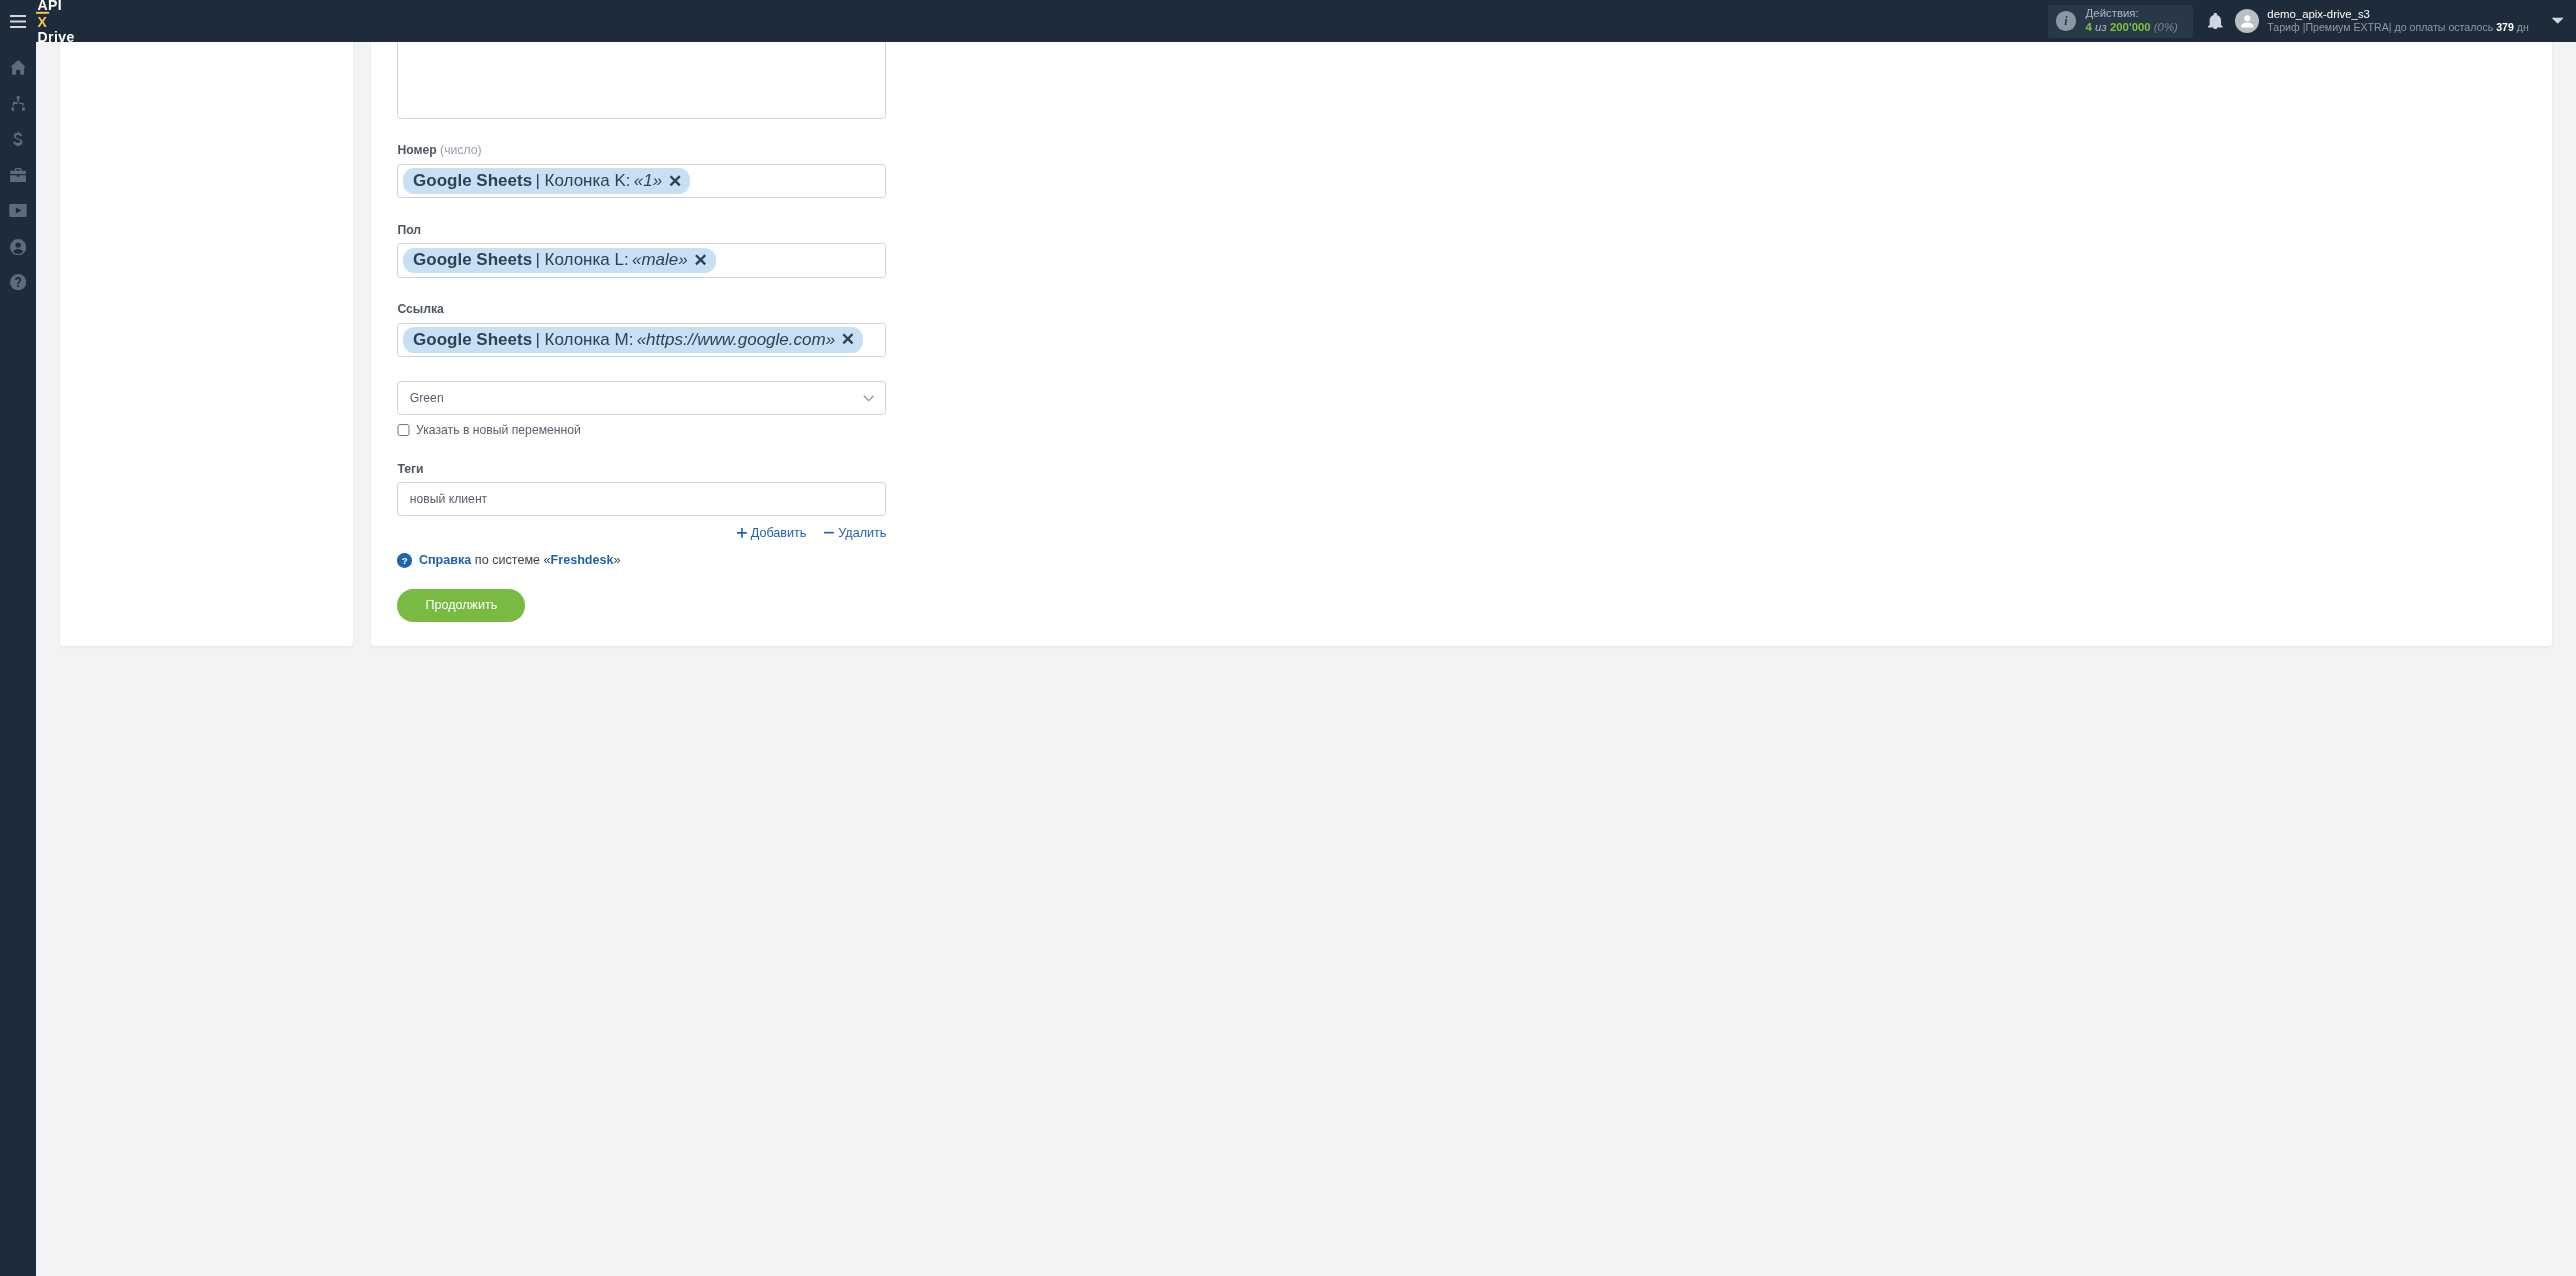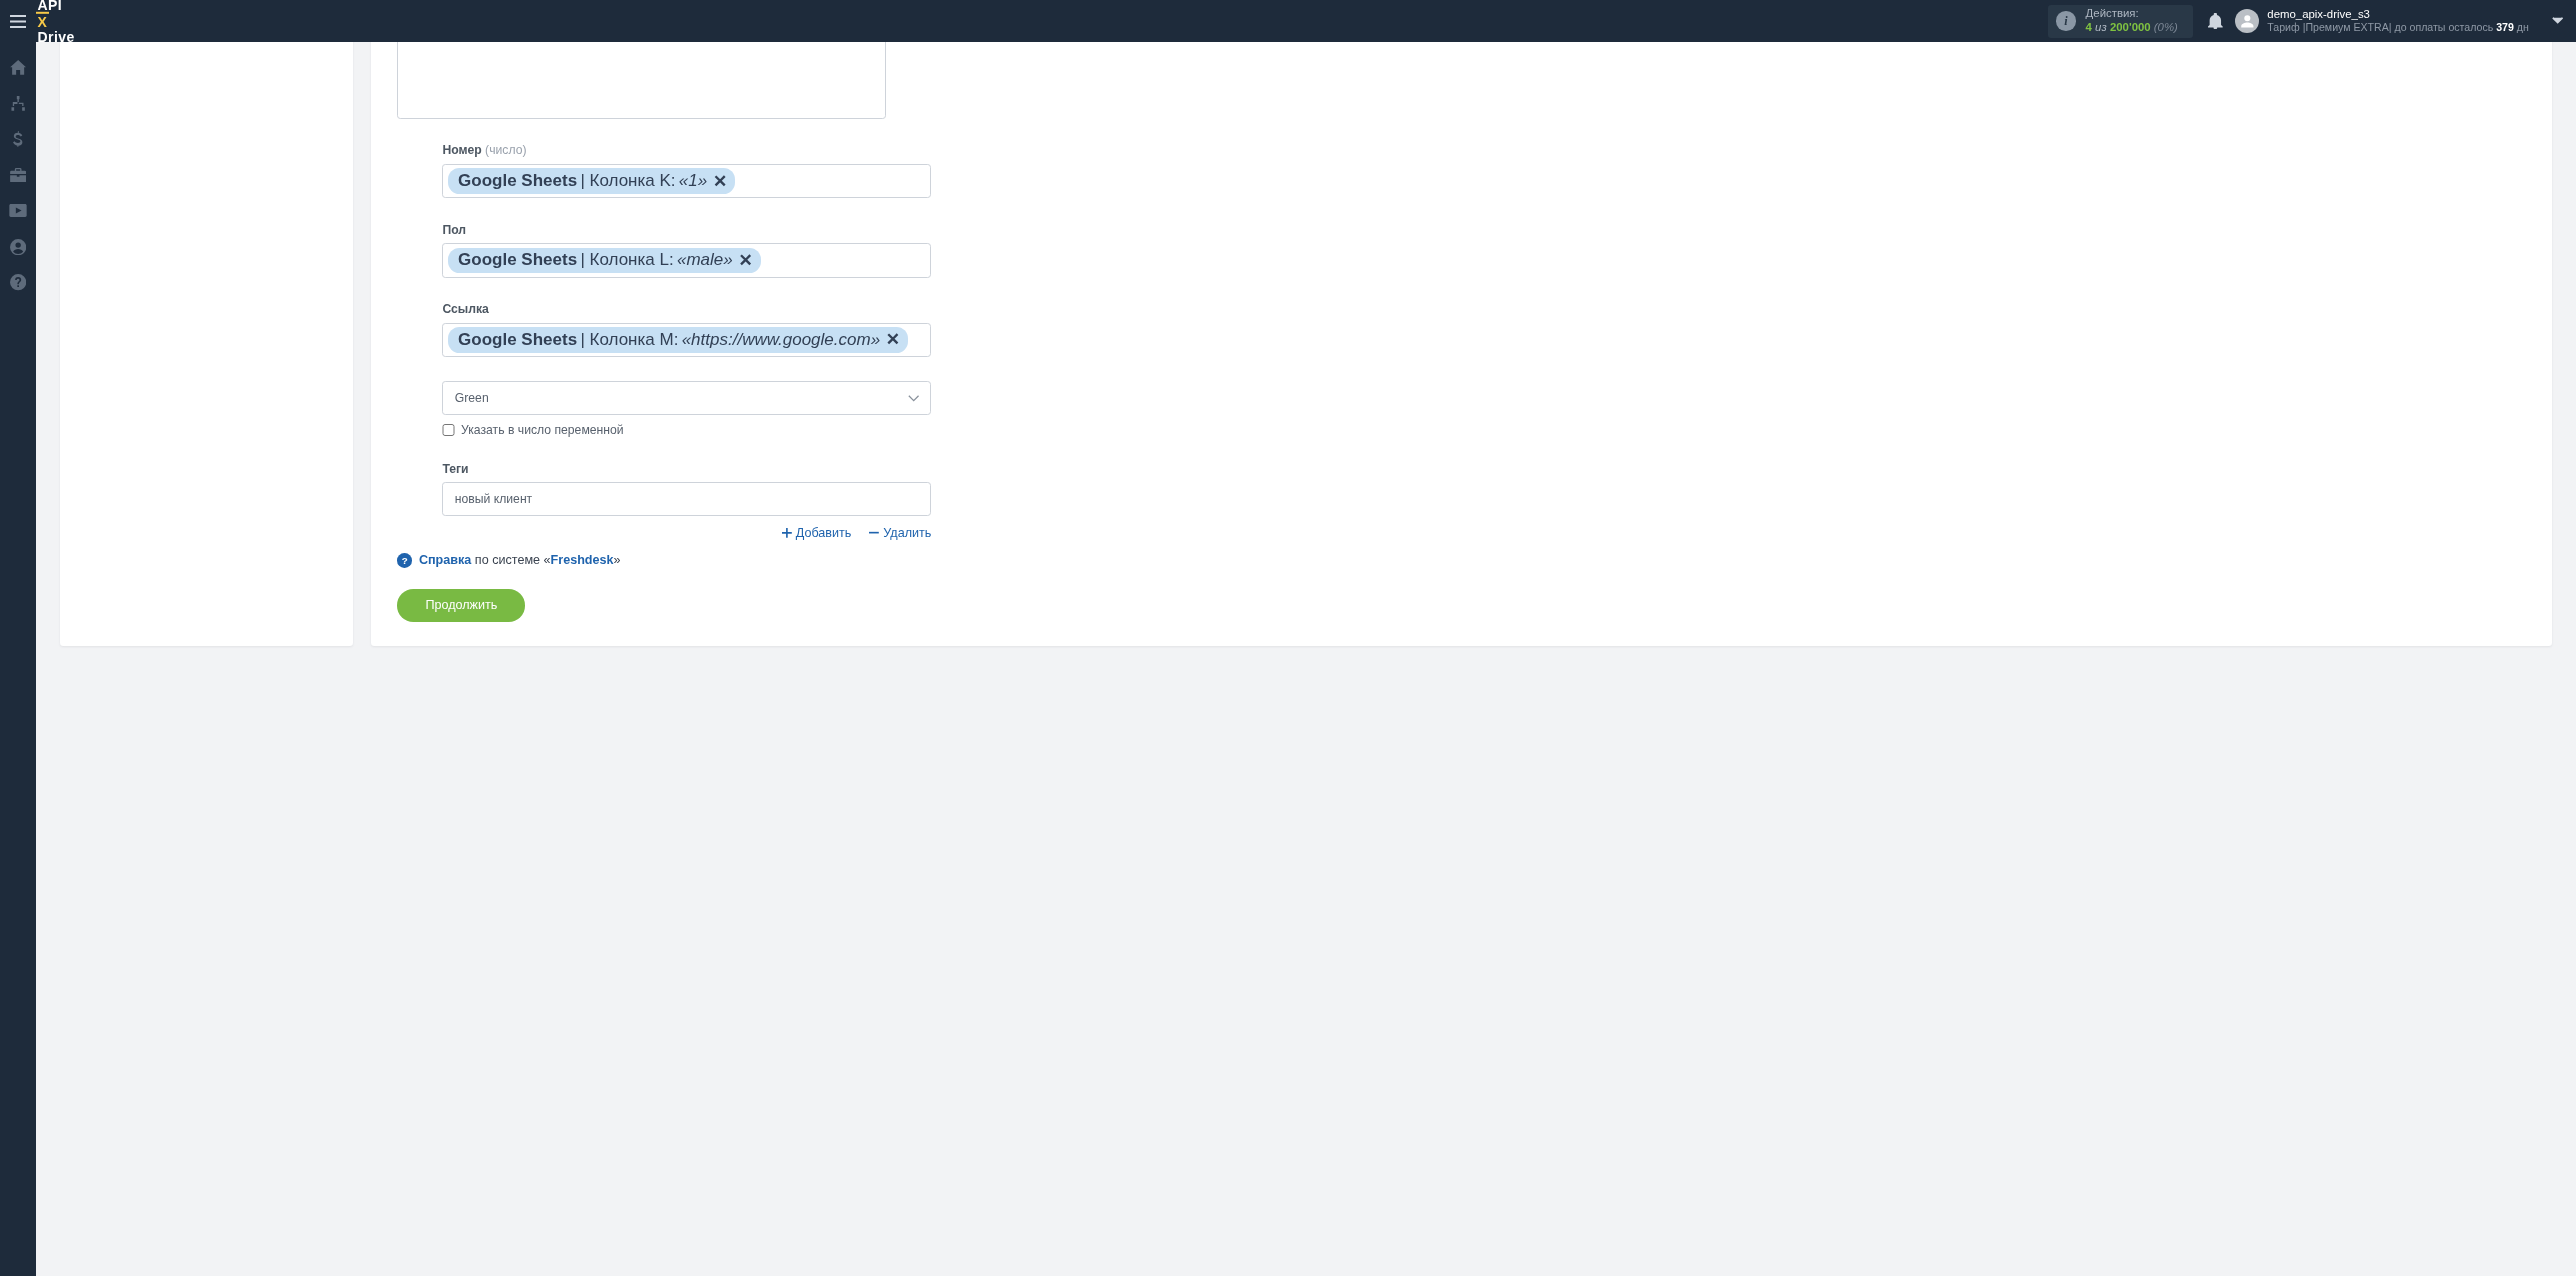--- a/index.html
+++ b/index.html
@@ -151,21 +151,21 @@
   
   .blank-textarea {
     width:489px; max-width:100%;
     height:118px;
     border:0.8px solid #ced3da;
     border-radius:3.3px;
     background:#fff;
     margin-top:8.1px;
   }
 
-  .form-group { margin-top:24.4px;margin-left:45px; }
+  .form-group { margin-top:24.4px; }
   .form-group:first-child { margin-top:0; }
   .form-label { color:#4d5762; font-weight:700; font-size:12.2px; }
   .form-label .hint { color:#9aa2ad; font-weight:400; }
 
   .tag-input {
     width:489px; max-width:100%;
     border:0.8px solid #ced3da;
     border-radius:3.3px;
     min-height:33px;
     display:flex; align-items:center;
@@ -406,21 +406,21 @@
         <div class="select-box">
           <span>Green</span>
           <span class="select-caret">
             <svg width="11.4" height="7.3" viewBox="0 0 14 9">
                 <path fill="none" stroke="currentColor" stroke-width="1.6" d="M1 1l6 6 6-6"></path>
               </svg>
           </span>
         </div>
         <label class="checkbox-row">
           <input type="checkbox" style="">
-          <span>Указать в число переменной</span>
+          <span>Указать в новый переменной</span>
         </label>
       </div>
 
       
       <div class="form-group">
         <div class="form-label">
           <span>Теги</span>
         </div>
         <input class="text-input" value="новый клиент" style="">
         <div class="row-actions">

